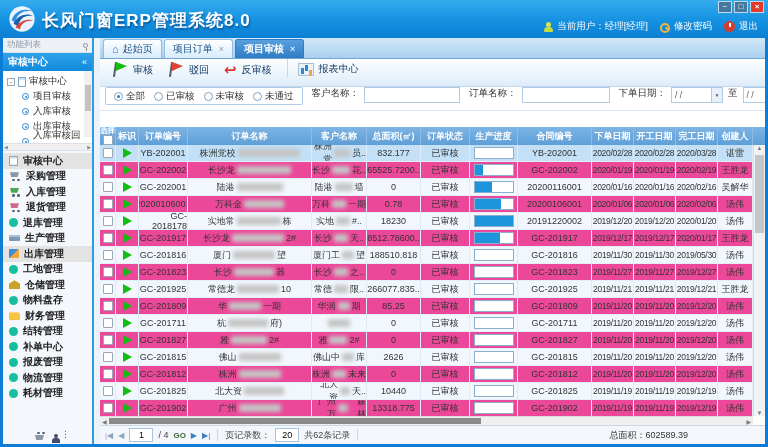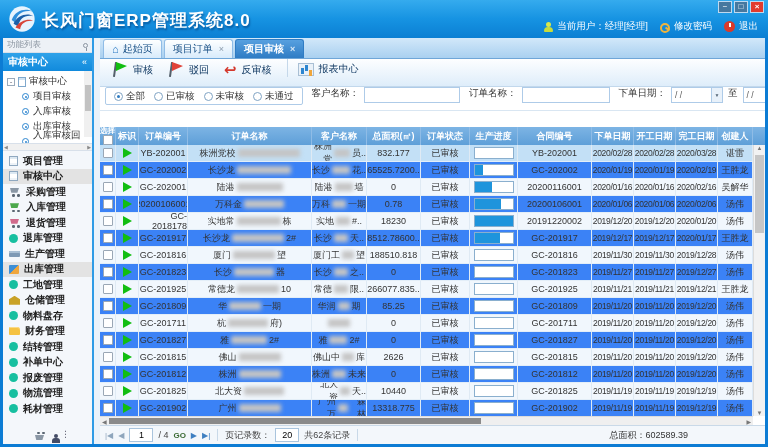--- a/index.html
+++ b/index.html
@@ -115,21 +115,21 @@
   .dbtn { width:11px; height:14px; background:#E8F1FA; border-left:1px solid #AECBE8; font-size:5px; color:#567;
           display:flex; align-items:center; justify-content:center; }
 
   
   .grid { flex:1; min-height:0; display:flex; flex-direction:column; position:relative;margin-top:16px; }
   .ghead { display:flex; height:18px; background:linear-gradient(#7DB4E4,#5E9FD8); color:#fff; font-size:9px; }
   .ghead .gcell { border-right:1px solid #8FBCE6; font-weight:bold; }
   .gcell { display:flex; align-items:center; justify-content:center; height:100%; overflow:hidden; flex:none; gap:2px; }
   .selhead { display:flex; flex-direction:column; align-items:center; line-height:1; gap:1px; font-size:7.5px; }
   .gbody { flex:1; overflow:hidden; position:relative; margin-right:12px;text-align:right; }
-  .grow { display:flex; height:17px; font-size:9px; color:#333; background:#3b82f6; border-bottom:1px solid #E3EEF8; }
+  .grow { display:flex; height:17px; font-size:9px; color:#333; background:#ec4899; border-bottom:1px solid #E3EEF8; }
   .grow.alt { background:#F1F7FD; }
   .grow.sel { background:#C3E0F6; }
   .grow .gcell { border-right:1px solid #DFEAF4; }
   .c0{width:16px} .c1{width:23px} .c2{width:49px} .c3{width:124px} .c4{width:55px} .c5{width:54px}
   .c6{width:49px} .c7{width:48px} .c8{width:74px} .c9{width:42px} .c10{width:42px} .c11{width:42px} .c12{width:35px}
   .grow .c9,.grow .c10,.grow .c11 { font-size:8.5px; letter-spacing:-0.3px; }
   .cb { width:10px; height:10px; border:1px solid #9AA7B5; background:#fff; border-radius:1px; flex:none; }
   .tri { width:0; height:0; border-left:9px solid #12BE12; border-top:5px solid transparent; border-bottom:5px solid transparent; }
   .pbar { width:40px; height:12px; border:1px solid #8AAFCE; background:#fff; display:block; }
   .pfill { display:block; height:100%; background:#1E94DC; }
@@ -224,24 +224,20 @@
           </div>
         <div class="tree-vscroll">
           <div class="tree-vthumb"></div>
         </div>
       </div>
       <div class="tree-hscroll">
         <span>◀</span>
         <span>▶</span>
       </div>
       <div class="menu" id="sidebar-menu">
-          <div class="menu-item">
-       <span class="ic icdoc2"></span>
-            <span>项目管理</span>
-          </div>
           <div class="menu-item sel">
        <span class="ic icdoc2"></span>
             <span>审核中心</span>
           </div>
           <div class="menu-item">
        <span class="ic iccart" style="--c:#8A97A5"></span>
             <span>采购管理</span>
           </div>
           <div class="menu-item">
        <span class="ic iccart" style="--c:#4CA84C"></span>
@@ -581,21 +577,21 @@
               <div class="gcell c5">188510.818</div>
               <div class="gcell c6">已审核</div>
               <div class="gcell c7">
                 <span class="pbar">
                   <span class="pfill" style="width:0%"></span>
                 </span>
               </div>
               <div class="gcell c8">GC-201816</div>
               <div class="gcell c9">2019/11/30</div>
               <div class="gcell c10">2019/11/30</div>
-              <div class="gcell c11">2019/12/28</div>
+              <div class="gcell c11">2019/05/30</div>
               <div class="gcell c12">汤伟</div>
             </div>
             <div class="grow">
               <div class="gcell c0">
                 <span class="cb"></span>
               </div>
               <div class="gcell c1">
                 <span class="tri"></span>
               </div>
               <div class="gcell c2">GC-201823</div>

